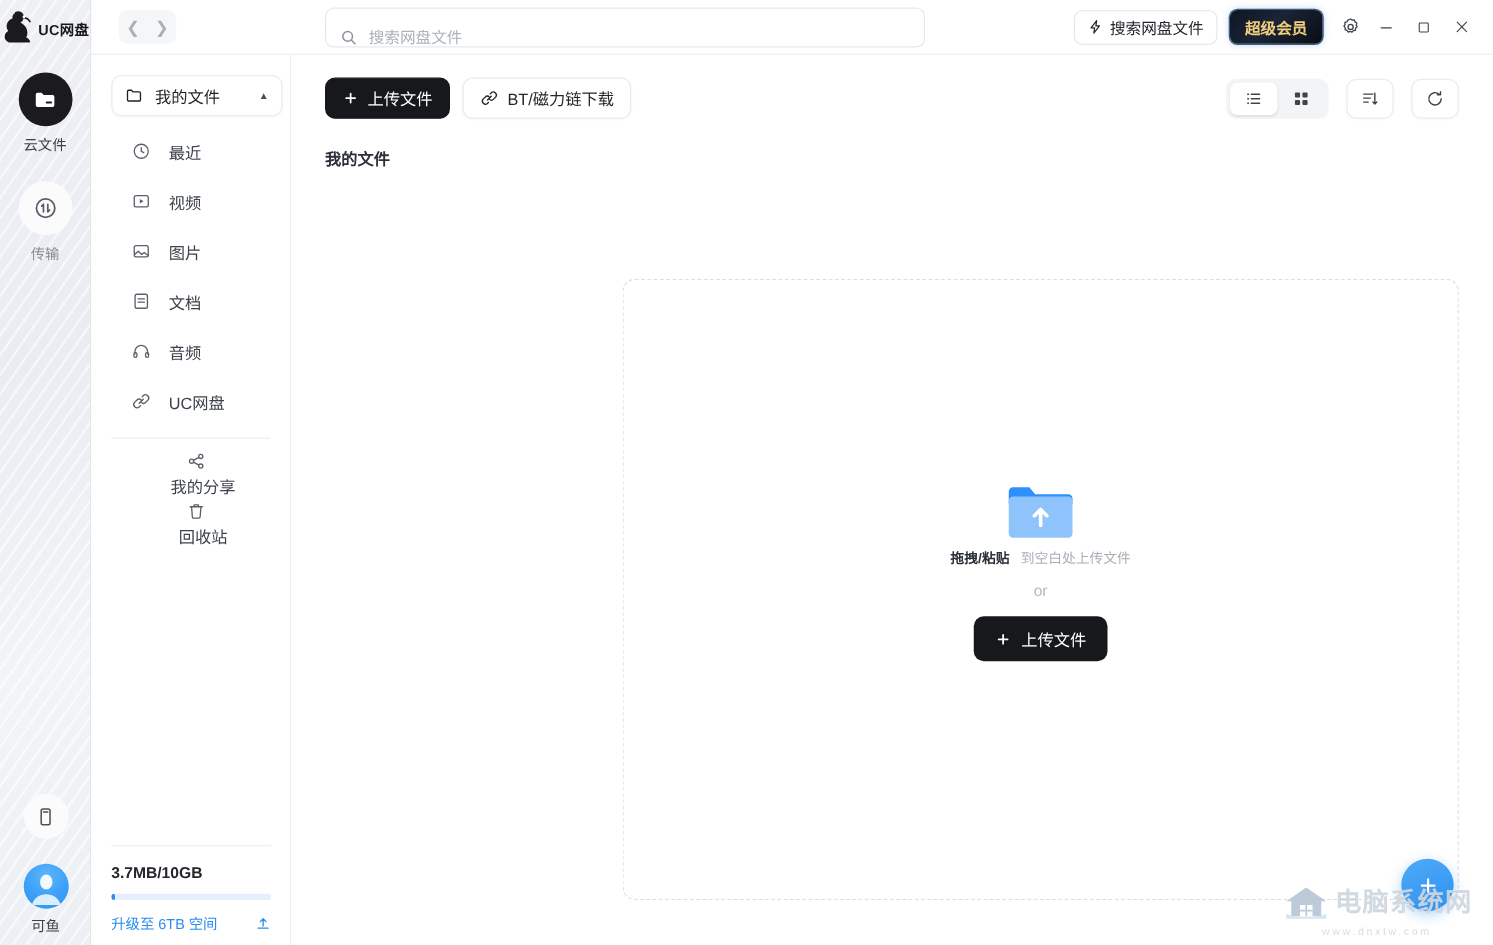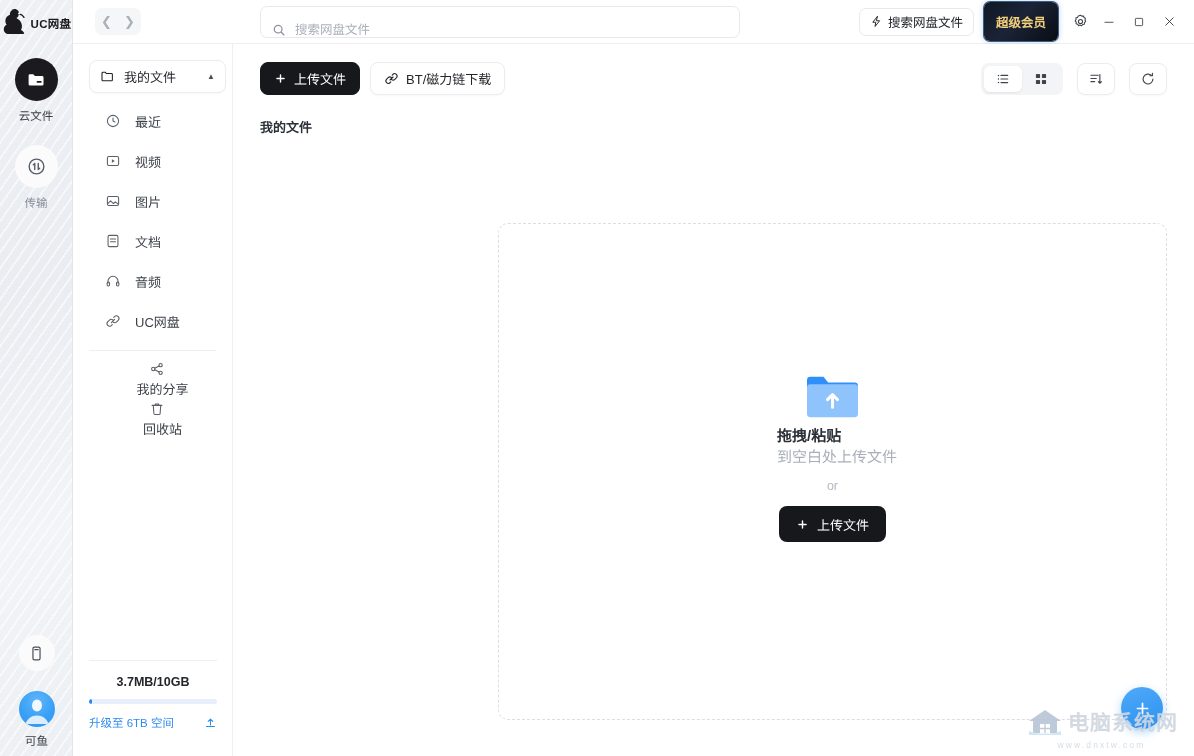--- a/index.html
+++ b/index.html
@@ -90,21 +90,21 @@
   }
   .searchbox input::placeholder { color: #acb1ba; }
 
   .tb-right { display: flex; align-items: center; gap: 0; flex: 0 0 auto; }
   .boost-btn {
     height: 28px; border: 1px solid #e8e9ec; border-radius: 7px; background: #fff;
     display: flex; align-items: center; gap: 5px; padding: 0 10px;
     font-size: 12.5px; color: #23262b; cursor: pointer; white-space: nowrap;
   }
   .vip-btn {
-    height: 39px; margin-left: 10px; border-radius: 6px; padding: 0 12px;
+    height: 27px; margin-left: 10px; border-radius: 6px; padding: 0 12px;
     display: flex; align-items: center; justify-content: center;
     background: linear-gradient(135deg, #0f1724 0%, #1b2436 45%, #090d14 100%);
     box-shadow: 0 0 0 1px #3a5d86, 0 0 6px rgba(70,130,200,.45);
     font-size: 12.5px; font-weight: 700; cursor: pointer;
     color: #f2cf7a; white-space: nowrap;
   }
   .ic-btn {
     width: 26px; height: 26px; margin-left: 9px;
     display: flex; align-items: center; justify-content: center; cursor: pointer;
     color: #3d424a;
@@ -136,21 +136,21 @@
     height: 40px; display: flex; align-items: center; cursor: pointer;
     padding-left: 26px; color: #43474f;
   }
   .nav-item.indent { padding-left: 30px; align-items: center; }
   .nav-item.flush { padding-left: 8px; flex-direction: column; }
   .nav-item .ni-ico { width: 20px; display: flex; align-items: center; justify-content: center; flex: 0 0 20px; }
   .nav-item .ni-label { font-size: 13px; margin-left: 12px; color: #3e434b; }
   .nav-sep { height: 1px; background: #eeeef0; margin: 9px 16px 8px 16px; }
 
   .storage {
-    position: absolute; left: 0; bottom: 16px; width: 160px; padding: 0 16px 10px 16px; text-align: center;
+    position: absolute; left: 0; bottom: 0; width: 160px; padding: 0 16px 10px 16px;
   }
   .storage-sep { height: 1px; background: #eeeef0; margin-bottom: 14px; }
   .storage-label { font-size: 12.5px; font-weight: 700; color: #23262b; }
   .bar { height: 5px; border-radius: 3px; background: #e8effc; margin-top: 10px; overflow: hidden; }
   .bar-fill { height: 100%; background: #2d8cf0; border-radius: 3px; }
   .storage-foot { display: flex; align-items: center; justify-content: space-between; margin-top: 10px; }
   .upgrade-link { font-size: 11.5px; color: #2d8cf0; cursor: pointer; }
   .upgrade-ico { cursor: pointer; color: #2d8cf0; display: flex; }
 
   
@@ -183,21 +183,21 @@
   }
 
   .crumb { font-size: 13px; font-weight: 700; color: #2c3038; margin-top: 22px; }
 
   .dropzone {
     position: absolute; left: 265px; right: 27px; top: 179px; bottom: 36px;
     border: 1px dashed #dcdee2; border-radius: 10px;
     display: flex; align-items: center; justify-content: center;
   }
   .empty { display: flex; flex-direction: column; align-items: center; margin-top: -30px; }
-  .empty-sub { margin-top: 3px; font-size: 15px; display: flex; align-items: baseline; flex-direction: column; }
+  .empty-sub { margin-top: 3px; font-size: 11px; display: flex; align-items: baseline; }
   .empty-sub .strong { color: #2c3038; font-weight: 700; }
   .empty-sub .weak { color: #a9aeb7; margin-left: 9px; }
   .or { margin-top: 13px; font-size: 12.5px; color: #b4b9c1; }
   .upload-cta {
     margin-top: 13px; height: 36px; border-radius: 8px; background: #16181c; color: #fff;
     display: inline-flex; align-items: center; padding: 0 17px; font-size: 13px; cursor: pointer;
   }
   .upload-cta .b-ico { margin-right: 8px; display: flex; align-items: center; }
 
   .fab {

